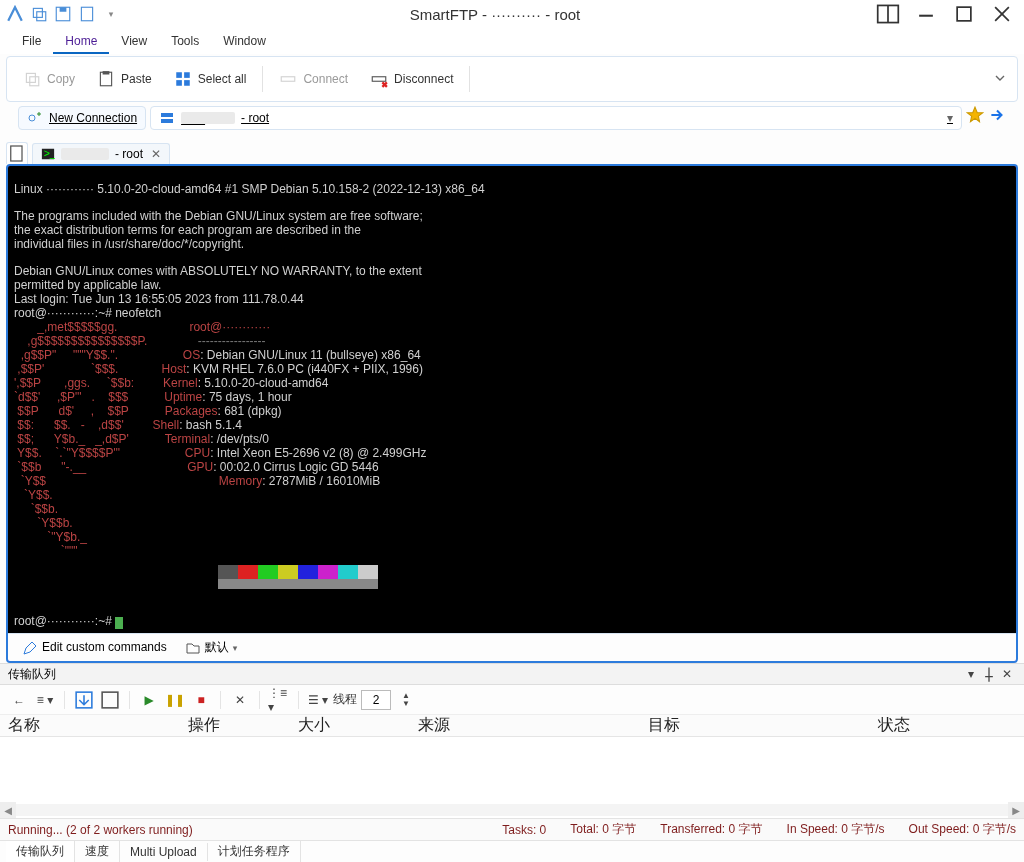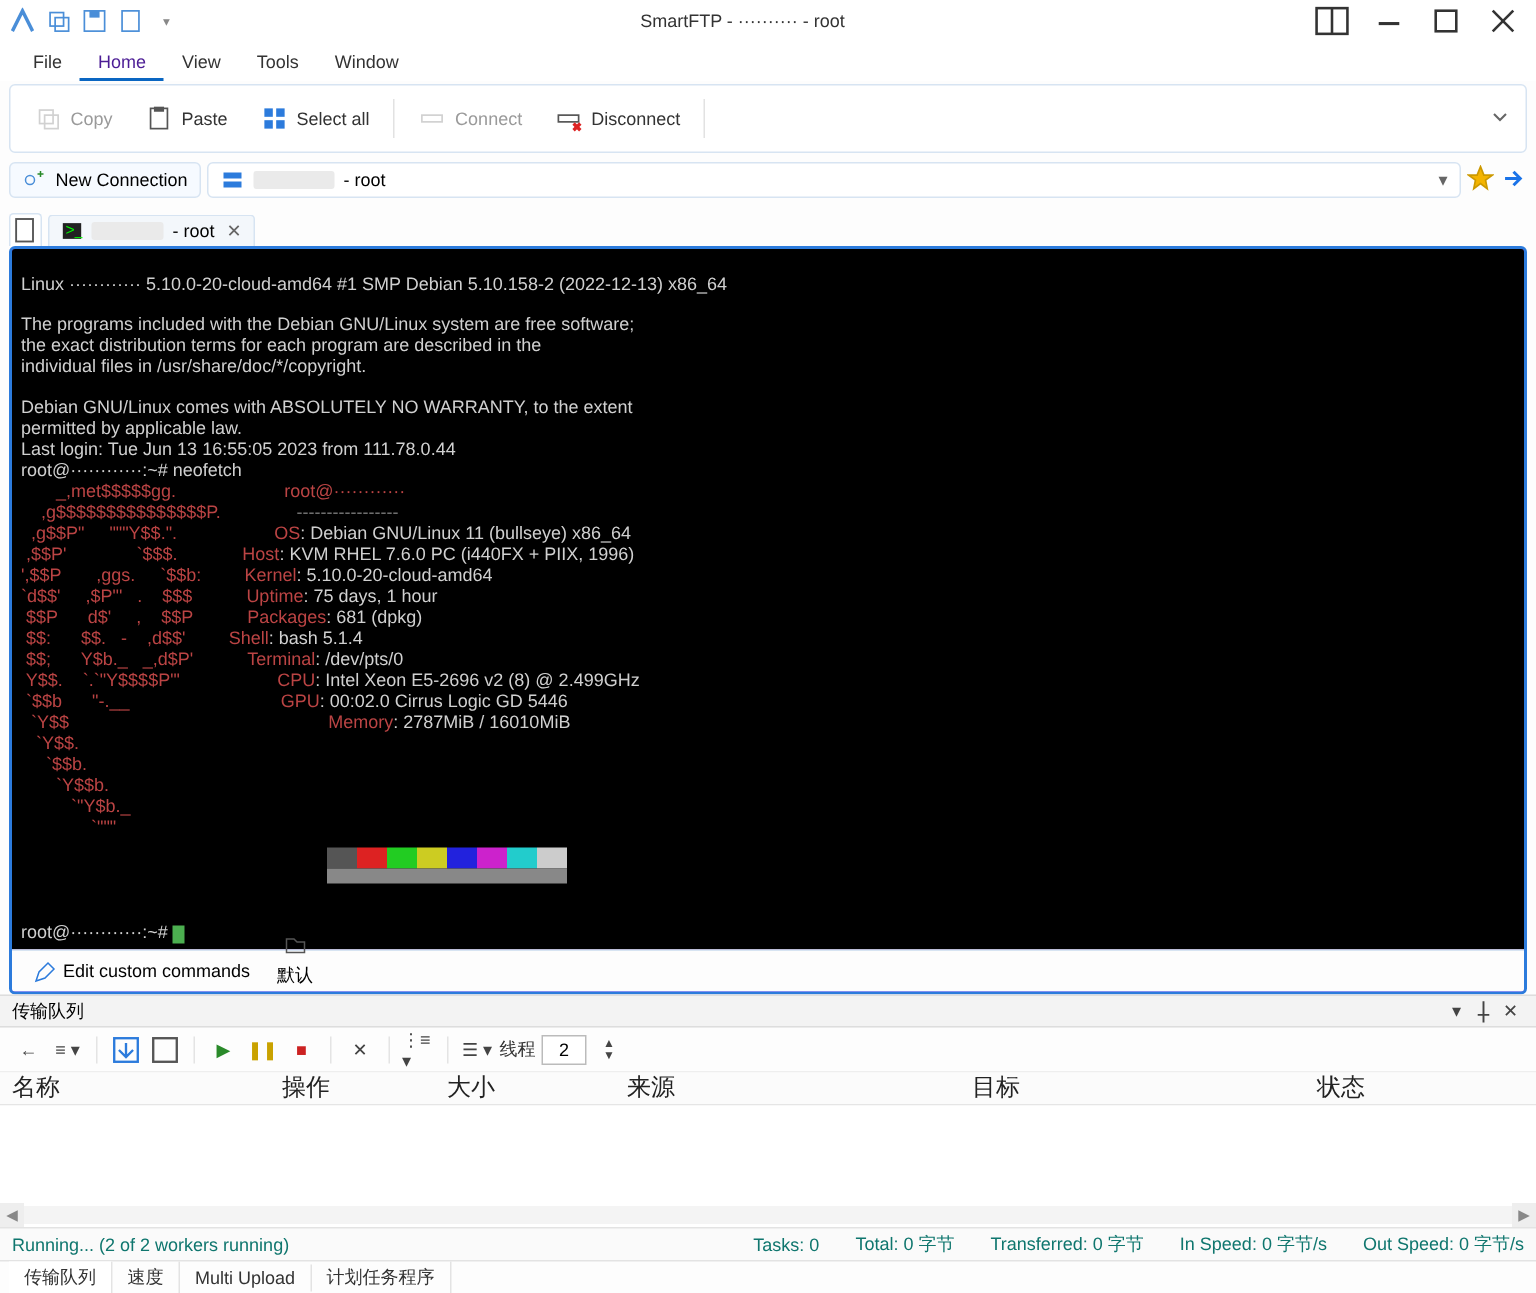--- a/index.html
+++ b/index.html
@@ -2,40 +2,40 @@
 <html><head>
 <meta charset="utf-8">
 <style>
 * { margin: 0; padding: 0; box-sizing: border-box; font-family: "Segoe UI", Tahoma, sans-serif; font-size: 12px; }
 body { background: #fdfdfd; width: 1024px; height: 862px; overflow: hidden; display: flex; flex-direction: column; }
 
 
 .titlebar { height: 28px; display: flex; align-items: center; padding: 0 4px; background: #fff; }
 .titlebar .qat { display: flex; gap: 6px; align-items: center; margin-left: 2px; }
 .titlebar .qat .ico { width: 18px; height: 18px; display: flex; align-items: center; justify-content: center; color: #444; cursor: pointer; }
-.titlebar .title { flex: 1; text-align: center; color: #333; font-size: 12px; }
+.titlebar .title { flex: 1; text-align: center; color: #333; font-size: 15px; }
 .titlebar .winbtns { display: flex; gap: 2px; }
 .titlebar .winbtns .wbtn { width: 36px; height: 24px; display: flex; align-items: center; justify-content: center; color: #333; cursor: pointer; }
 
 
 .menubar { height: 26px; display: flex; align-items: stretch; padding: 0 10px; background: #fff; gap: 0; }
 .menubar .item { padding: 4px 12px 2px 12px; font-size: 12px; color: #333; cursor: pointer; border-bottom: 2px solid transparent; display: flex; align-items: center; }
 .menubar .item.active { border-bottom: 2px solid #0a66c2; color: #4c1d95; }
 
 
 .toolbar { height: 46px; background: #fff; border: 1px solid #d7e4f2; border-radius: 4px; margin: 2px 6px; display: flex; align-items: center; padding: 0 6px; gap: 2px; }
 .tb-btn { display: flex; align-items: center; gap: 6px; padding: 4px 10px; color: #333; cursor: pointer; border-radius: 3px; }
 .tb-btn .ico { width: 18px; height: 18px; display: inline-flex; align-items: center; justify-content: center; }
 .tb-btn.disabled { color: #9a9a9a; }
 .tb-btn.disabled .ico { opacity: .45; }
 .tb-sep { width: 1px; height: 26px; background: #e2e2e2; margin: 0 4px; }
 .toolbar .expander { margin-left: auto; padding: 4px; cursor: pointer; }
 
 
-.addressbar { height: 28px; margin: 2px 6px; display: flex; align-items: center; gap: 4px; }
+.addressbar { height: 28px; margin: 2px 18px; display: flex; gap: 4px; text-decoration: underline; }
 .addr-pill { display: flex; align-items: center; gap: 6px; padding: 2px 8px; border: 1px solid #d7e4f2; border-radius: 4px; background: #f6faff; height: 24px; }
 .addr-pill .ico { width: 16px; height: 16px; display: inline-flex; align-items: center; justify-content: center; }
 .addr-main { flex: 1; display: flex; align-items: center; gap: 6px; padding: 2px 8px; border: 1px solid #d7e4f2; border-radius: 4px; height: 24px; background: #fff; }
 .addr-main .chev { margin-left: auto; color: #666; cursor: pointer; }
 .addr-right .ico { width: 18px; height: 18px; display: inline-flex; align-items: center; justify-content: center; cursor: pointer; }
 
 
 .tabstrip { height: 26px; margin: 2px 6px 0 6px; display: flex; align-items: flex-end; gap: 4px; }
 .tabstrip .doc-ico { width: 22px; height: 22px; display: flex; align-items: center; justify-content: center; background: #fff; border: 1px solid #d7e4f2; border-bottom: none; border-radius: 3px 3px 0 0; }
 .tabstrip .tab { display: flex; align-items: center; gap: 6px; padding: 3px 6px 3px 8px; background: #f3f7fb; border: 1px solid #d7e4f2; border-bottom: none; border-radius: 3px 3px 0 0; }
@@ -57,21 +57,21 @@
 .swatchrow .sw:nth-child(6){background:#c2c}
 .swatchrow .sw:nth-child(7){background:#2cc}
 .swatchrow .sw:nth-child(8){background:#ccc}
 .swatchrow2 { display: flex; height: 10px; margin-left: 204px; width: 160px; }
 .swatchrow2 .sw { flex:1; background:#888 }
 
 
 .term-statusbar { height: 28px; display: flex; align-items: center; gap: 6px; padding: 0 8px; background: #fdfdfd; border-top: 1px solid #d7e4f2; }
 .term-statusbar .ico { width: 16px; height: 16px; display: inline-flex; align-items: center; justify-content: center; }
 .term-statusbar .btn { display: flex; align-items: flex-start; gap: 4px; padding: 2px 6px; cursor: pointer; }
-.term-statusbar .drop { display:flex; align-items:center; gap:4px; padding:2px 6px; cursor:pointer;flex-direction:column; }
+.term-statusbar .drop { display:flex; align-items:center; gap:4px; padding:2px 6px; cursor:pointer; }
 
 
 .panelhdr { height: 22px; display: flex; align-items: center; padding: 0 8px; background: #f3f3f3; border-top: 1px solid #ddd; border-bottom: 1px solid #ddd; }
 .panelhdr .spacer { flex: 1; }
 .panelhdr .pbtn { width: 18px; height: 18px; display: flex; align-items: center; justify-content: center; cursor: pointer; color: #444; }
 
 
 .q-toolbar { height: 30px; display: flex; align-items: center; gap: 4px; padding: 0 8px; border-bottom: 1px solid #eee; }
 .q-toolbar .qbtn { width: 22px; height: 22px; display:flex; align-items:center; justify-content:center; cursor:pointer; color:#444; }
 .q-toolbar .qbtn.green{color:#2a8a2a}
@@ -91,21 +91,21 @@
 .col-dst{flex:0 0 230px}
 .col-st{flex:1}
 
 
 .q-body { flex: 1; background: #fff; position: relative; }
 .q-scroll { position: absolute; left: 0; right: 0; bottom: 0; height: 16px; display:flex; align-items:center; }
 .q-scroll .thumb-l, .q-scroll .thumb-r { width:16px; height:16px; background:#eee; display:flex;align-items:center;justify-content:center;color:#888;font-size:10px;cursor:pointer }
 .q-scroll .track { flex:1; height:12px; background:#f4f4f4 }
 
 
-.statusbar { height: 22px; display: flex; align-items: center; gap: 24px; padding: 0 8px; border-top: 1px solid #e3e3e3; background: #fafafa; font-size: 12px; color: #0f766e; }
+.statusbar { height: 22px; display: flex; align-items: center; gap: 24px; padding: 0 8px; border-top: 1px solid #e3e3e3; background: #fafafa; font-size: 12px; color: #7f1d1d; }
 .statusbar .seg { white-space: nowrap; }
 .statusbar .fill { flex: 1 }
 
 
 .btabs { height: 22px; display: flex; align-items: center; gap: 0; padding: 0 6px; border-top: 1px solid #e3e3e3; background:#fdfdfd; }
 .btabs .btab { padding: 2px 10px; font-size: 12px; color: #333; cursor: pointer; border-right: 1px solid #e3e3e3; }
 .btabs .btab.active { background: #fff; }
 
 
 .redact { display: inline-block; background: #eaeaea; color: transparent; border-radius: 2px; }

